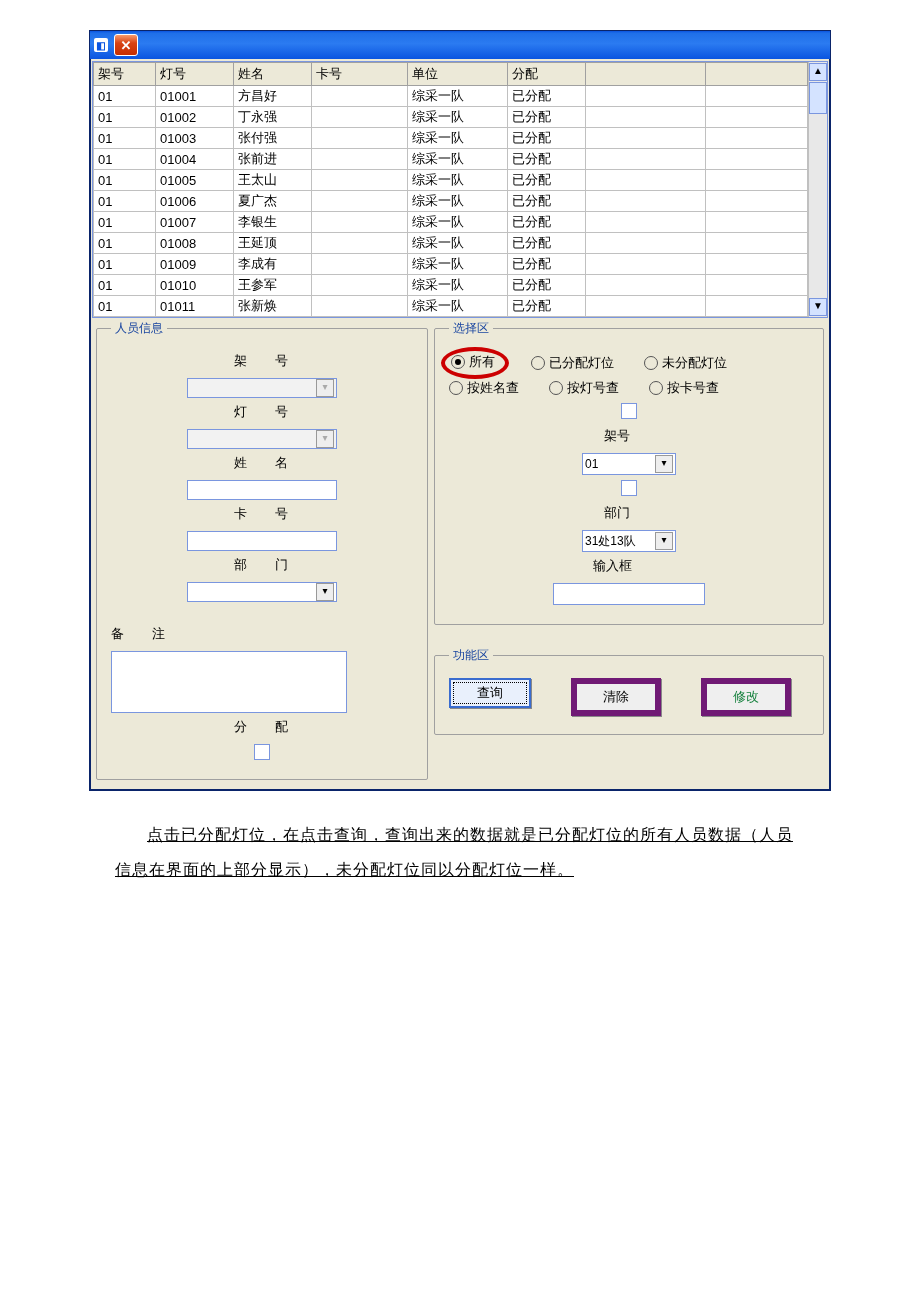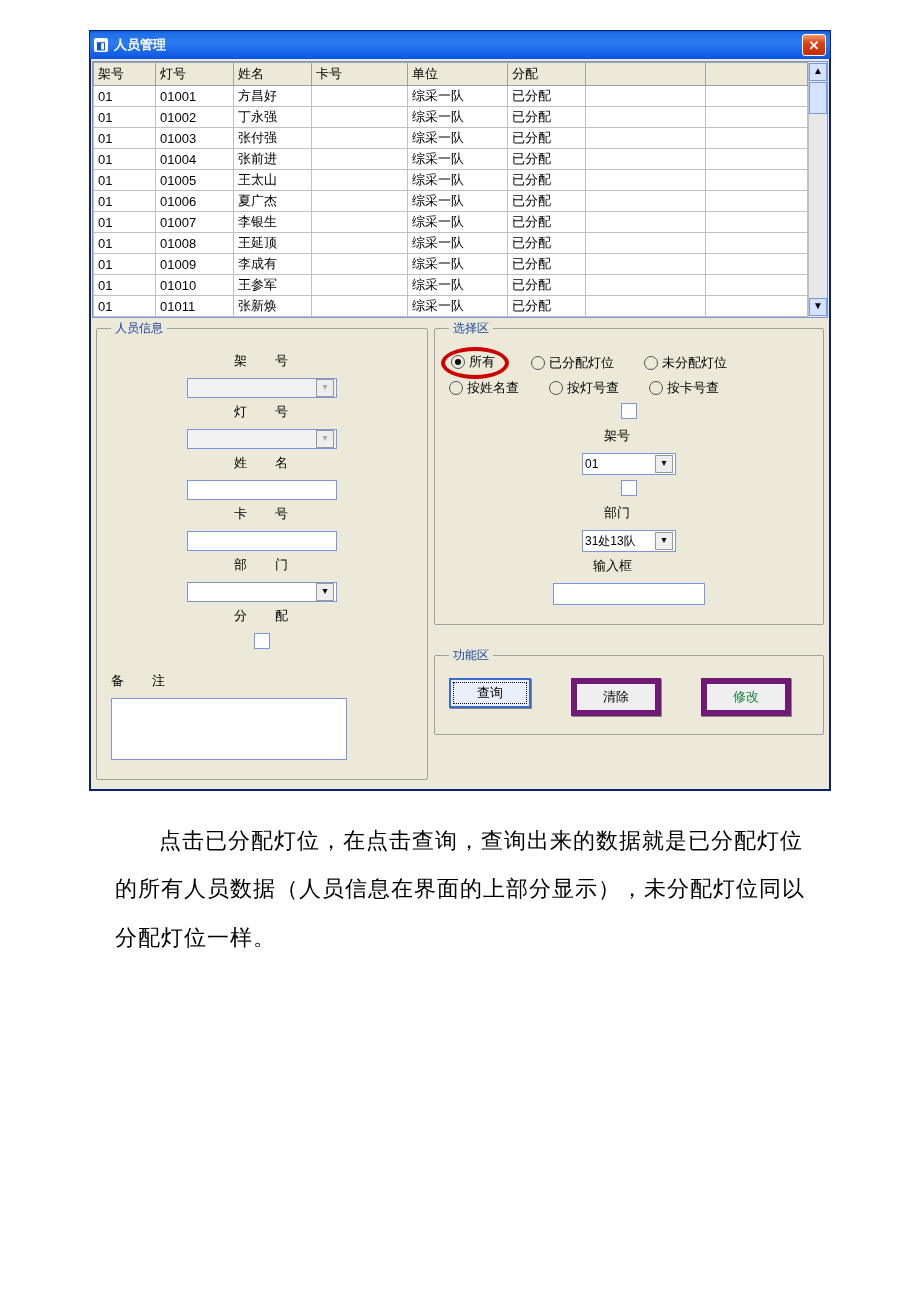--- a/index.html
+++ b/index.html
@@ -168,36 +168,36 @@
   }
   .wbtn.primary{
     border:2px solid #3a6ccf;outline:1px dotted #000;outline-offset:-5px;
     background:#e9f0fc;
   }
   .wbtn.disabled{color:#15803d;}
   
   .caption{
     width:690px;
     margin-top:26px;
-    font-size:22px;
+    font-size:16px;
     line-height:2.2;
     letter-spacing:1px;
     text-indent:2em;
+    text-decoration:underline;
   }
 </style>
 </head>
 <body>
 
 <div class="page">
 
   <div class="window">
 
     <div class="titlebar">
       <span class="title-icon">◧</span>
-      <span class="title-text">人员管理</span>
       <span class="close-btn">✕</span>
     </div>
 
     <div class="client">
 
       <div class="grid-wrap">
         <div class="grid-inner">
           <table class="grid" id="grid-table">
             <colgroup>
               <col style="width:62px">
@@ -369,27 +369,27 @@
             <label>卡 号</label>
             <input class="txt" style="">
           </div>
           <div class="frow">
             <label>部 门</label>
             <div class="combo">
                 <span></span>
                 <span class="arrow">▾</span>
               </div>
           </div>
-          <div class="frow">
-            <label>分 配</label>
-            <span class="chk"></span>
-          </div>
           <div class="frow" style="align-items:flex-start">
             <label style="margin-top:18px">备 注</label>
             <textarea class="memo" style=""></textarea>
+          </div>
+          <div class="frow">
+            <label>分 配</label>
+            <span class="chk"></span>
           </div>
         </fieldset>
 
         <div class="right-col">
 
           <fieldset class="fs-select">
             <legend>选择区</legend>
 
             <div class="radio-row">
               <span class="circled">

